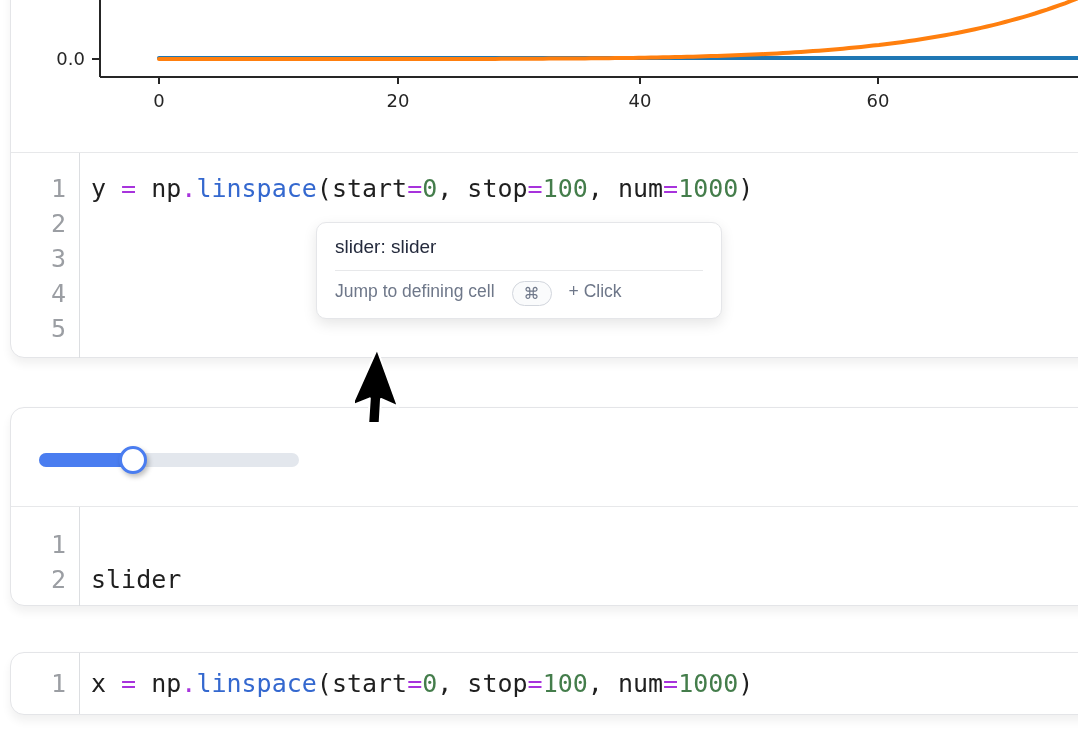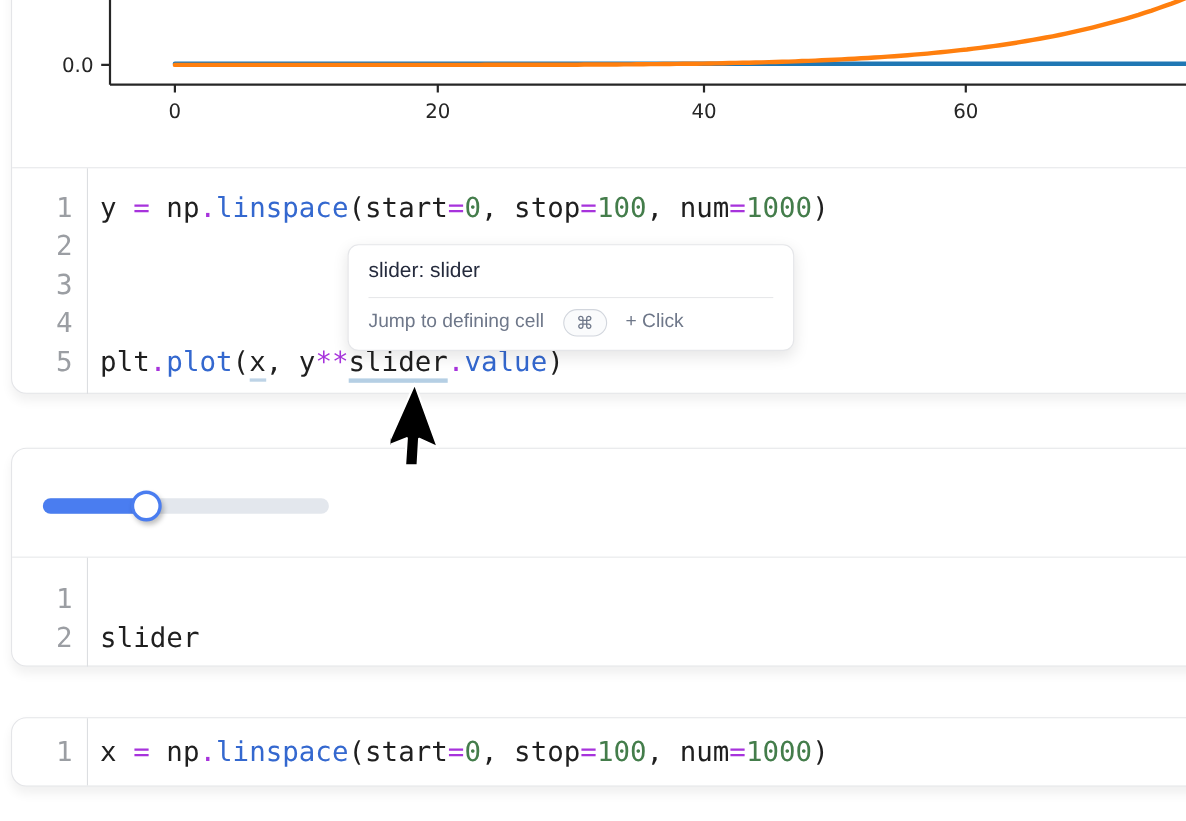--- a/index.html
+++ b/index.html
@@ -88,21 +88,20 @@
       </div>
       <div class="code-line">
         <span class="gutter">3</span>
         <span class="code-text"></span>
       </div>
       <div class="code-line">
         <span class="gutter">4</span>
       </div>
       <div class="code-line">
         <span class="gutter">5</span>
-        <span class="code-text"><span class="t-p">plt</span><span class="t-o">.</span><span class="t-f">plot</span><span class="t-p">(</span><span class="t-p t-u">x</span><span class="t-p">, y</span><span class="t-o">**</span><span class="t-p t-uh">slider</span><span class="t-o">.</span><span class="t-f">value</span><span class="t-p">)</span></span>
       </div>
     </div>
 </div>
 
 <div class="cell" id="cell-slider">
   <div class="output-area">
     <div class="slider-track">
       <div class="slider-fill" id="slider-fill" style="width: 102px;"></div>
       <div class="slider-handle" id="slider-handle" style="left: 80px;"></div>
     </div>

